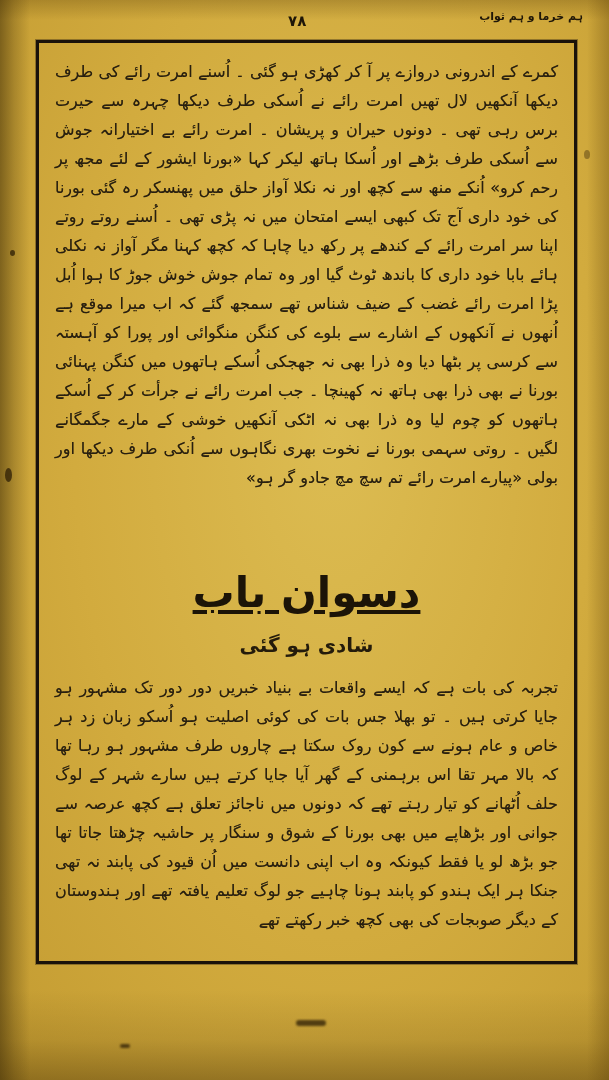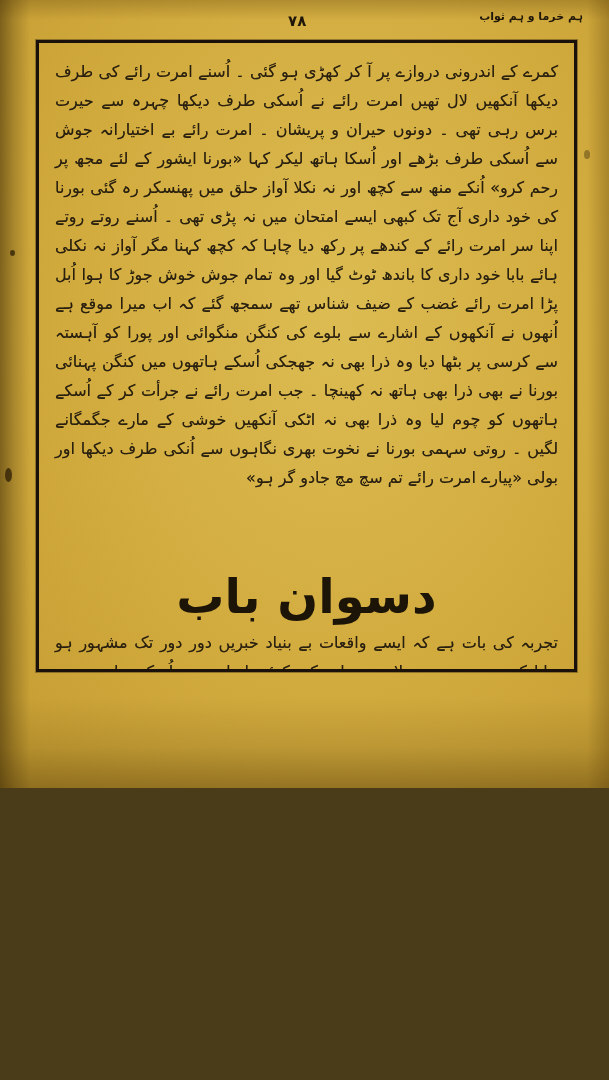--- a/index.html
+++ b/index.html
@@ -1,18 +1,18 @@
 <!DOCTYPE html>
 <html lang="ur"><head>
 <meta charset="utf-8">
 <style>
   html,body{margin:0;padding:0;background:#4a3c18;}
   .scan{
     position:relative;
-    width:609px;height:788px;
+    width:609px;height:1080px;
     margin:0 auto;
     overflow:hidden;
     background:
       linear-gradient(90deg, rgba(62,44,6,.55) 0px, rgba(62,44,6,.25) 14px, rgba(62,44,6,0) 30px),
       linear-gradient(270deg, rgba(94,66,10,.35) 0px, rgba(94,66,10,0) 22px),
       linear-gradient(180deg, rgba(94,66,10,.30) 0px, rgba(94,66,10,0) 20px),
       linear-gradient(0deg, rgba(80,56,8,.45) 0px, rgba(80,56,8,.15) 40px, rgba(80,56,8,0) 90px),
       radial-gradient(ellipse at 55% 40%, #dcbc52 0%, #d2ab3e 55%, #c39b31 100%);
     font-family:"DejaVu Sans", sans-serif;
     color:#261d0e;
@@ -42,26 +42,27 @@
   .block{
     margin:0;
     font-size:16px;
     line-height:29px;
     text-align:justify;
     color:#281f0f;
     text-shadow:0 0 .4px rgba(40,31,15,.55);
   }
   .block.top{min-height:497px;}
   .chapter{
-    margin:14px 0 4px 0;
+    margin:14px 0 16px 0;
     text-align:center;
-    font-size:48px;
+    font-size:42px;
     font-weight:bold;
     color:#1c1407;
     letter-spacing:1px;
+    text-decoration:underline;
   }
   .sub{
     margin:8px 0 16px 0;
     text-align:center;
     font-size:20px;
     font-weight:bold;
     color:#241b0b;
   }
   .speck{
     position:absolute;
@@ -82,20 +83,21 @@
   <div class="header">
     <div class="page-num">٧٨</div>
     <div class="running-title">ہم خرما و ہم ثواب</div>
   </div>
 
   <div class="frame" dir="rtl">
     <p class="block top">کمرے کے اندرونی دروازے پر آ کر کھڑی ہو گئی ۔ اُسنے امرت رائے کی طرف دیکھا آنکھیں لال تھیں امرت رائے نے اُسکی طرف دیکھا چہرہ سے حیرت برس رہی تھی ۔ دونوں حیران و پریشان ۔ امرت رائے بے اختیارانہ جوش سے اُسکی طرف بڑھے اور اُسکا ہاتھ لیکر کہا «بورنا ایشور کے لئے مجھ پر رحم کرو» اُنکے منھ سے کچھ اور نہ نکلا آواز حلق میں پھنسکر رہ گئی بورنا کی خود داری آج تک کبھی ایسے امتحان میں نہ پڑی تھی ۔ اُسنے روتے روتے اپنا سر امرت رائے کے کندھے پر رکھ دیا چاہا کہ کچھ کہنا مگر آواز نہ نکلی ہائے بابا خود داری کا باندھ ٹوٹ گیا اور وہ تمام جوش خوش جوڑ کا ہوا اُبل پڑا امرت رائے غضب کے ضیف شناس تھے سمجھ گئے کہ اب میرا موقع ہے اُنھوں نے آنکھوں کے اشارے سے بلوے کی کنگن منگوائی اور پورا کو آہستہ سے کرسی پر بٹھا دیا وہ ذرا بھی نہ جھجکی اُسکے ہاتھوں میں کنگن پہنائی بورنا نے بھی ذرا بھی ہاتھ نہ کھینچا ۔ جب امرت رائے نے جرأت کر کے اُسکے ہاتھوں کو چوم لیا وہ ذرا بھی نہ اٹکی آنکھیں خوشی کے مارے جگمگانے لگیں ۔ روتی سہمی بورنا نے نخوت بھری نگاہوں سے اُنکی طرف دیکھا اور بولی «پیارے امرت رائے تم سچ مچ جادو گر ہو»</p>
 
     <h1 class="chapter">دسوان باب</h1>
 
+    <h2 class="sub">شادی ہو گئی</h2>
 
     <p class="block">تجربہ کی بات ہے کہ ایسے واقعات بے بنیاد خبریں دور دور تک مشہور ہو جایا کرتی ہیں ۔ تو بھلا جس بات کی کوئی اصلیت ہو اُسکو زبان زد ہر خاص و عام ہونے سے کون روک سکتا ہے چاروں طرف مشہور ہو رہا تھا کہ بالا مہر تقا اس برہمنی کے گھر آیا جایا کرتے ہیں سارے شہر کے لوگ حلف اُٹھانے کو تیار رہتے تھے کہ دونوں میں ناجائز تعلق ہے کچھ عرصہ سے جوانی اور بڑھاپے میں بھی بورنا کے شوق و سنگار پر حاشیہ چڑھتا جاتا تھا جو بڑھ لو یا فقط کیونکہ وہ اب اپنی دانست میں اُن قیود کی پابند نہ تھی جنکا ہر ایک ہندو کو پابند ہونا چاہیے جو لوگ تعلیم یافتہ تھے اور ہندوستان کے دیگر صوبجات کی بھی کچھ خبر رکھتے تھے</p>
   </div>
 
   <div class="speck s1"></div>
   <div class="speck s2"></div>
   <div class="speck s3"></div>
   <div class="speck s4"></div>
   <div class="speck s5"></div>
 

